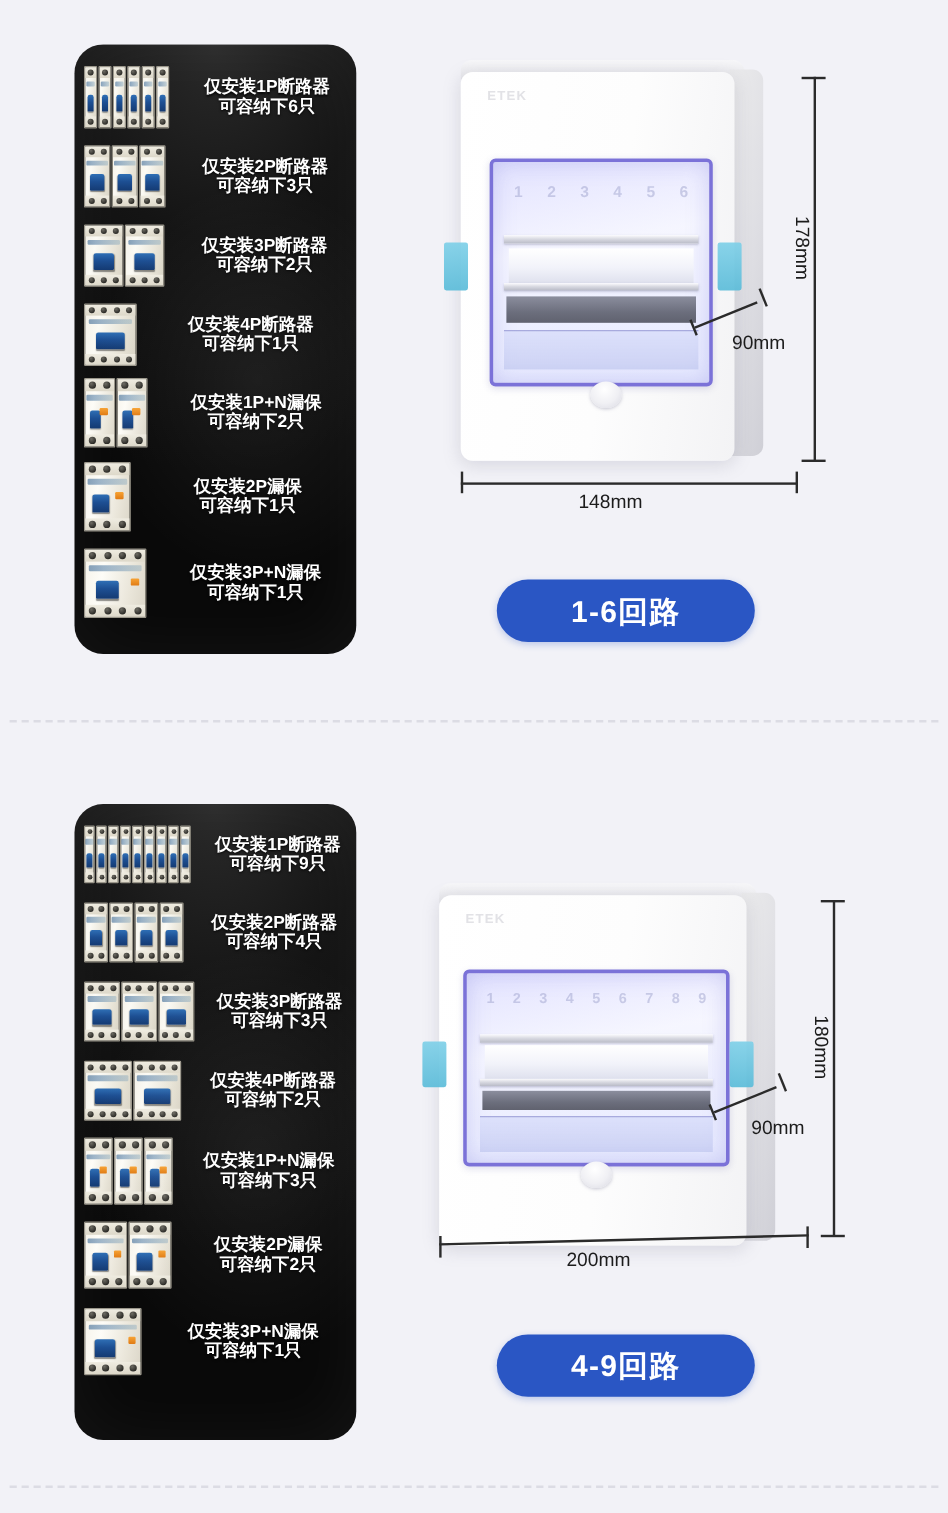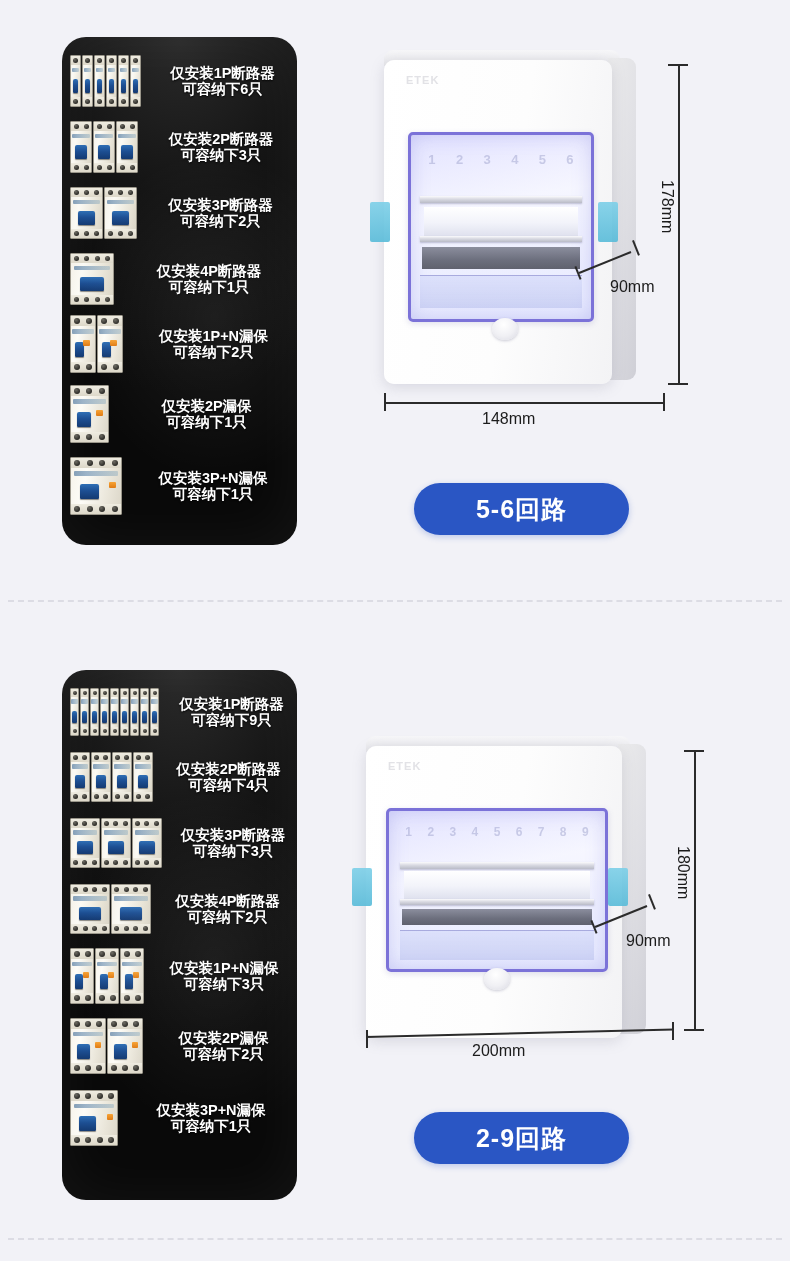--- a/index.html
+++ b/index.html
@@ -593,21 +593,21 @@
     <div class="dim-cap dim-v" style="left:207px; top:216px; width:1.5px; height:14px; transform:rotate(-22deg);"></div>
     <div class="dim-cap dim-v" style="left:265px; top:190px; width:1.5px; height:16px; transform:rotate(-22deg);"></div>
     <div class="dim-label" style="left:240px; top:228px; font-size:16px;">90mm</div>
 
     <div class="dim-line dim-h" style="left:14px; top:352px; width:280px;"></div>
     <div class="dim-cap dim-v" style="left:14px;  top:343px; width:1.5px; height:18px;"></div>
     <div class="dim-cap dim-v" style="left:293px; top:343px; width:1.5px; height:18px;"></div>
     <div class="dim-label" style="left:112px; top:360px; font-size:16px;">148mm</div>
   </div>
 
-  <div class="pill" style="left:414px; top:483px; width:215px; height:52px; font-size:25px;">5-6回路</div>
+  <div class="pill" style="left:414px; top:483px; width:215px; height:52px; font-size:25px;">1-6回路</div>
 </div>
 
 <div class="section section-2">
 
   <div class="spec-panel" id="panel-1" style="left:62px; top:42px; width:235px; height:530px;">
       <div class="spec-row" style="top: 18px; height: 48px;">
         <div class="breaker-group" style="height: 48px;">
           <div class="mod" style="width: 9px; height: 48px;">
             <div class="term" style="height: 8px;">
               <div class="screw" style="width: 4px; height: 4px;"></div>
@@ -1075,17 +1075,17 @@
     <div class="dim-cap dim-v" style="left:241px; top:184px; width:1.5px; height:14px; transform:rotate(-22deg);"></div>
     <div class="dim-cap dim-v" style="left:299px; top:158px; width:1.5px; height:16px; transform:rotate(-22deg);"></div>
     <div class="dim-label" style="left:274px; top:196px; font-size:16px;">90mm</div>
 
     <div class="dim-line dim-h" style="left:14px; top:300px; width:308px; transform:rotate(-1.4deg); transform-origin:left center;"></div>
     <div class="dim-cap dim-v" style="left:14px;  top:294px; width:1.5px; height:18px;"></div>
     <div class="dim-cap dim-v" style="left:320px; top:286px; width:1.5px; height:18px;"></div>
     <div class="dim-label" style="left:120px; top:306px; font-size:16px;">200mm</div>
   </div>
 
-  <div class="pill" style="left:414px; top:484px; width:215px; height:52px; font-size:25px;">2-9回路</div>
+  <div class="pill" style="left:414px; top:484px; width:215px; height:52px; font-size:25px;">4-9回路</div>
 </div>
 
 <div class="divider divider-mid"></div>
 <div class="divider divider-bottom"></div>
 
 </body></html>

